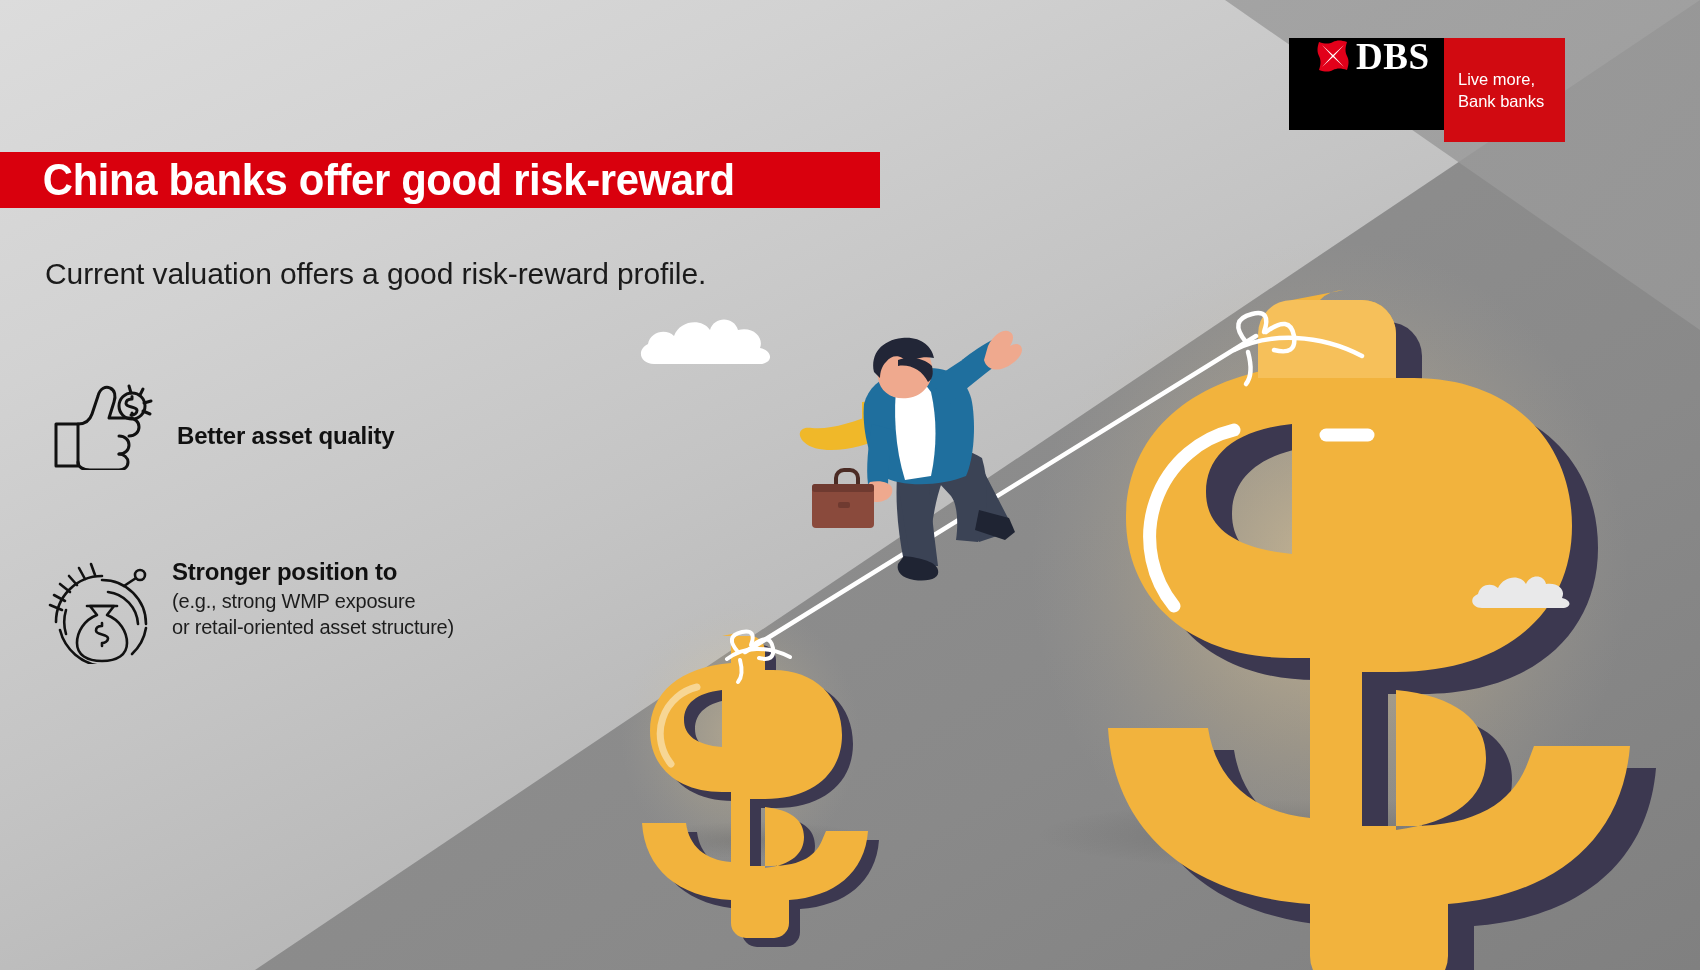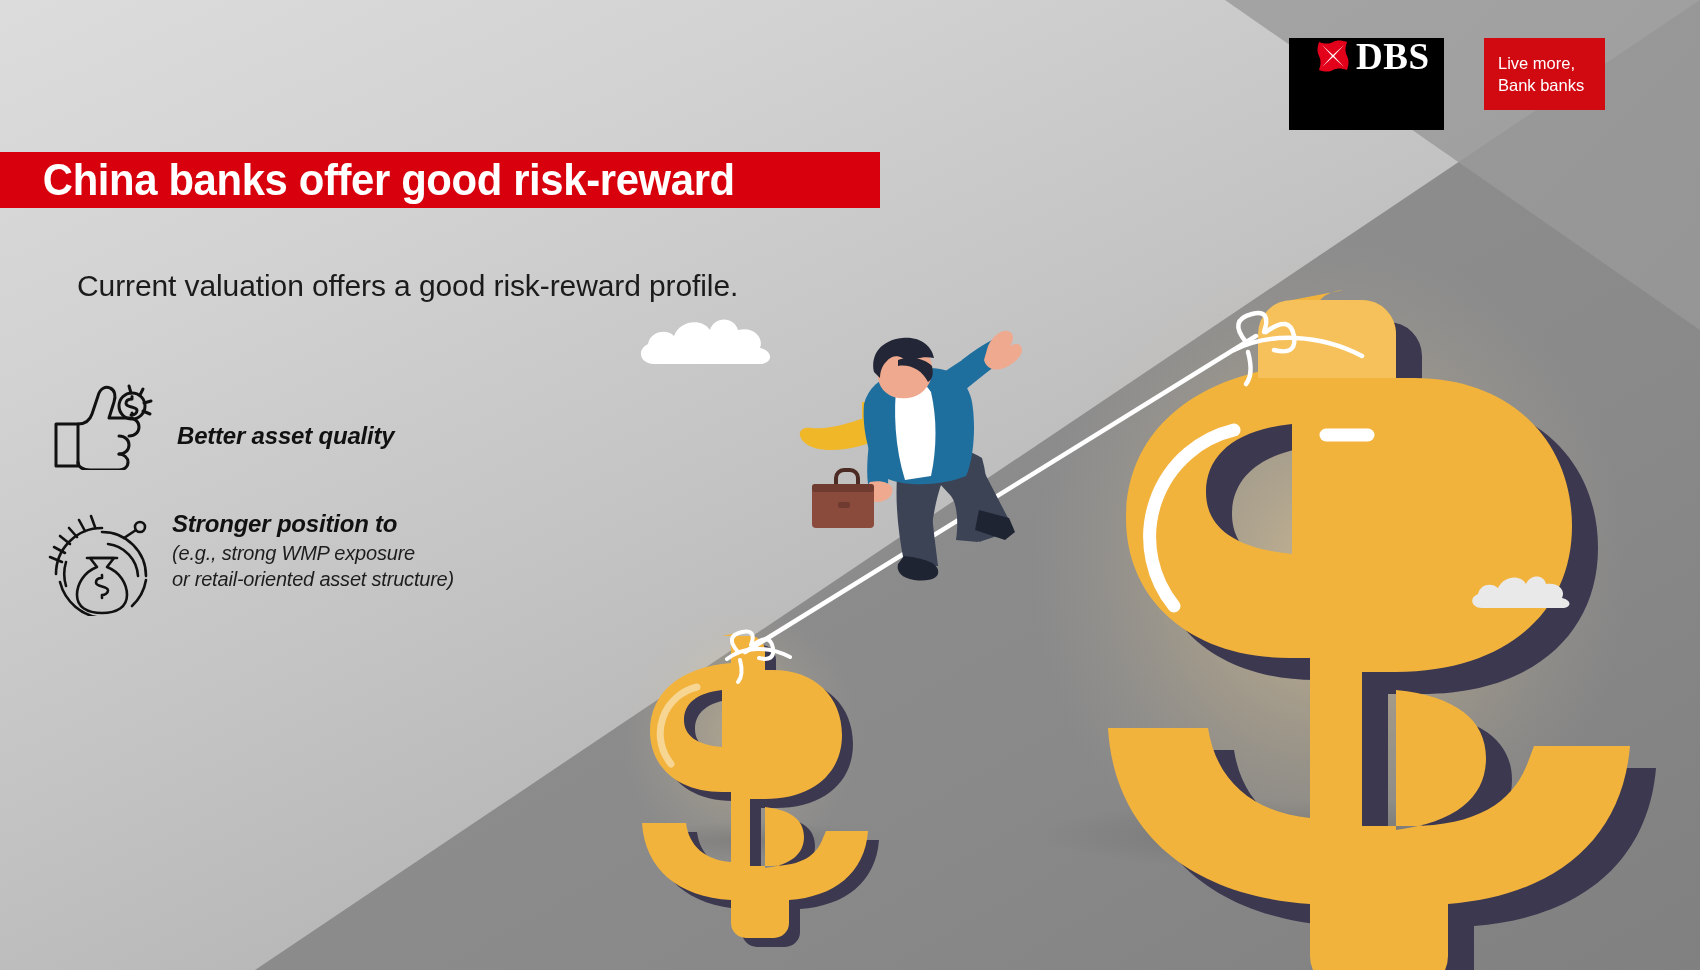--- a/index.html
+++ b/index.html
@@ -35,42 +35,42 @@
     position:absolute;left:640px;top:822px;width:230px;height:36px;
     background:radial-gradient(ellipse at 50% 50%,rgba(60,60,60,.22) 0%,rgba(90,90,90,.10) 50%,rgba(120,120,120,0) 74%);
     border-radius:50%;
   }
 
   
   .logo{position:absolute;left:1289px;top:38px;height:92px;display:flex;}
   .logo-black{background:#000;height:92px;width:155px;display:flex;align-items:flex-start;padding-left:26px;}
   .logo-mark{width:36px;height:36px;position:relative;flex:0 0 auto;}
   .logo-word{color:#fff;font-family:"Liberation Serif","DejaVu Serif",serif;font-size:37px;font-weight:700;letter-spacing:.5px;margin-left:5px;line-height:1;}
-  .logo-red{background:#d10a11;height:72px;width:121px;display:flex;flex-direction:column;justify-content:center;padding-left:14px;margin-left:40px;}
+  .logo-red{background:#d10a11;height:104px;width:121px;display:flex;flex-direction:column;justify-content:center;padding-left:14px;}
   .logo-tag{color:#fff;font-size:16.5px;line-height:1.34;font-weight:400;}
 
   
   .title-band{
     position:absolute;left:0;top:152px;width:880px;height:56px;background:#d9000d;
     display:flex;align-items:center;
   }
   .title-text{
     color:#ffffff;font-size:45px;font-weight:700;letter-spacing:-0.4px;
     padding-left:46px;white-space:nowrap;
     transform:scaleX(.93);transform-origin:left center;
   }
 
   
-  .intro{position:absolute;left:45px;top:262px;width:820px;margin-left:32px;}
+  .intro{position:absolute;left:45px;top:250px;width:820px;}
   .intro-line{color:#1b1b1b;font-size:30px;line-height:1.58;font-weight:400;letter-spacing:-.1px;}
 
   
-  .bullet{position:absolute;display:flex;align-items:flex-start;font-style:italic;}
+  .bullet{position:absolute;display:flex;align-items:flex-start;}
   .b1{left:48px;top:378px;}
-  .b2{left:46px;top:500px;justify-content:space-between;}
+  .b2{left:46px;top:548px;justify-content:space-between;}
   .bullet-icon{flex:0 0 auto;}
   .b1 .bullet-text{margin-left:21px;margin-top:42px;}
   .b2 .bullet-text{margin-left:14px;margin-top:8px;}
   .bt-strong{color:#111;font-size:24px;font-weight:700;line-height:1.32;letter-spacing:-.2px;}
   .bt-normal{color:#1d1d1d;font-size:20px;font-weight:400;line-height:1.32;letter-spacing:-.2px;}
 
   
   .cloud{position:absolute;}
   .cloud svg{display:block;}
 

